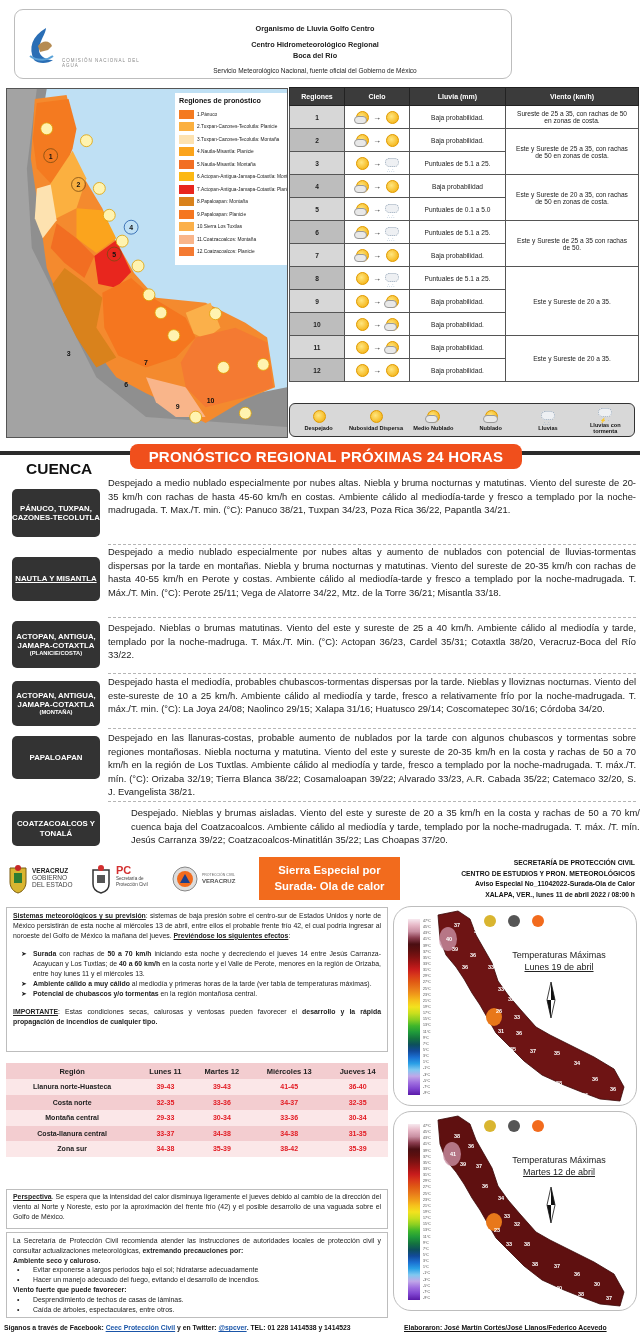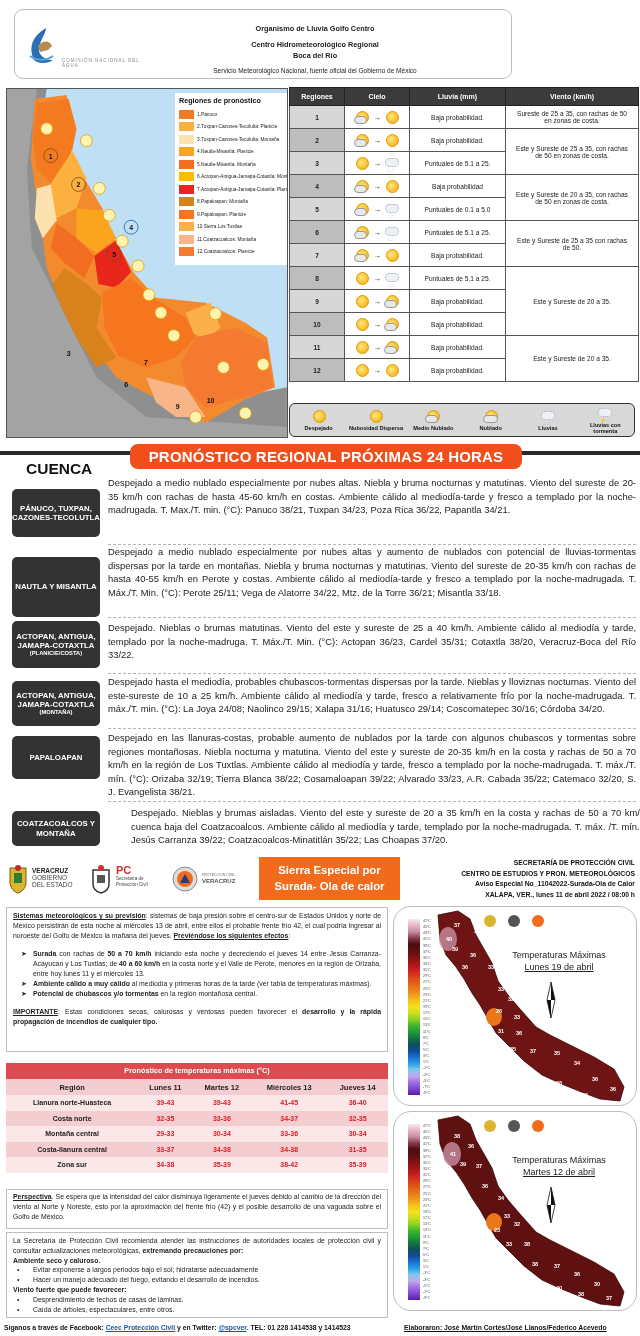--- a/index.html
+++ b/index.html
@@ -484,21 +484,21 @@
 <div id="cuenca-title" class="abs">CUENCA</div>
 <div id="basins">
     <div class="basin" style="top: 0px;">
       <div class="tag" style="top: 489px; height: 48px;">
         <div>PÁNUCO, TUXPAN, CAZONES-TECOLUTLA</div>
       </div>
       <div class="txt" style="top: 476px;">Despejado a medio nublado especialmente por nubes altas. Niebla y bruma nocturnas y matutinas. Viento del sureste de 20-35 km/h con rachas de hasta 45-60 km/h en costas. Ambiente cálido al mediodía-tarde y fresco a templado por la noche-madrugada. T. Max./T. min. (°C): Panuco 38/21, Tuxpan 34/23, Poza Rica 36/22, Papantla 34/21.</div>
       <div class="dashline" style="top: 544px;"></div>
     </div>
     <div class="basin" style="top: 0px;">
-      <div class="tag" style="top: 557px; height: 60px;">
+      <div class="tag" style="top: 557px; height: 44px; text-decoration: underline;">
         <div>NAUTLA Y MISANTLA</div>
       </div>
       <div class="txt" style="top: 545px;">Despejado a medio nublado especialmente por nubes altas y aumento de nublados con potencial de lluvias-tormentas dispersas por la tarde en montañas. Niebla y bruma nocturnas y matutinas. Viento del sureste de 20-35 km/h con rachas de hasta 40-55 km/h en Perote y costas. Ambiente cálido al mediodía-tarde y fresco a templado por la noche-madrugada. T. Máx./T. Min. (°C): Perote 25/11; Vega de Alatorre 34/22, Mtz. de la Torre 36/21; Misantla 33/18.</div>
       <div class="dashline" style="top: 617px;"></div>
     </div>
     <div class="basin" style="top: 0px;">
       <div class="tag" style="top: 621px; height: 47px;">
         <div>ACTOPAN, ANTIGUA, JAMAPA-COTAXTLA</div>
         <div class="small">(PLANICIE/COSTA)</div>
       </div>
@@ -515,21 +515,21 @@
     </div>
     <div class="basin" style="top: 0px;">
       <div class="tag" style="top: 736px; height: 43px;">
         <div>PAPALOAPAN</div>
       </div>
       <div class="txt" style="top: 731px;">Despejado en las llanuras-costas, probable aumento de nublados por la tarde con algunos chubascos y tormentas sobre regiones montañosas. Niebla nocturna y matutina. Viento del este y sureste de 20-35 km/h en la costa y rachas de 50 a 70 km/h en la región de Los Tuxtlas. Ambiente cálido al mediodía y tarde, fresco a templado por la noche-madrugada. T. máx./T. mín. (°C): Orizaba 32/19; Tierra Blanca 38/22; Cosamaloapan 39/22; Alvarado 33/23, A.R. Cabada 35/22; Catemaco 32/20, S. J. Evangelista 38/21.</div>
       <div class="dashline" style="top: 801px;"></div>
     </div>
     <div class="basin" style="top: 0px;">
       <div class="tag" style="top: 811px; height: 35px;">
-        <div>COATZACOALCOS Y MONTAÑA</div>
+        <div>COATZACOALCOS Y TONALÁ</div>
       </div>
       <div class="txt" style="top: 806px; margin-left: 23px;">Despejado. Nieblas y brumas aisladas. Viento del este y sureste de 20 a 35 km/h en la costa y rachas de 50 a 70 km/h en cuenca baja del Coatzacoalcos. Ambiente cálido al mediodía y tarde, templado por la noche-madrugada. T. máx. /T. mín.(°C): Jesús Carranza 39/22; Coatzacoalcos-Minatitlán 35/22; Las Choapas 37/20.</div>
     </div>
   </div>
 
 <div class="pc-logo" style="left:8px; top:862px; width:80px; height:34px;">
   <svg width="20" height="30" viewBox="0 0 20 30" style="position:absolute; left:0; top:2px;">
     <path d="M2 4 L18 4 L18 18 C18 24 14 28 10 29 C6 28 2 24 2 18Z" fill="#d9b530" stroke="#7a5b10"></path>
     <rect x="6" y="9" width="8" height="10" fill="#2e7d32"></rect>
     <circle cx="10" cy="4" r="3" fill="#c62828"></circle>
@@ -593,21 +593,20 @@
     <span class="mk">➤</span>
     <span><b>Potencial de chubascos y/o tormentas</b><span> en la región montañosa central.</span></span>
   </div>
   <div style="height:9px"></div>
   <div>
     <u>IMPORTANTE</u><span>: Estas condiciones secas, calurosas y ventosas pueden favorecer el </span><b>desarrollo y la rápida propagación de incendios de cualquier tipo.</b>
   </div>
 </div>
 
 <table id="ttable" class="abs">
-  <caption>Pronóstico de temperaturas máximas (°C)</caption>
   <thead>
       <tr id="ttable-head">
         <th>Región</th>
         <th>Lunes 11</th>
         <th>Martes 12</th>
         <th>Miércoles 13</th>
         <th>Jueves 14</th>
       </tr>
     </thead>
   <tbody id="ttable-body">

